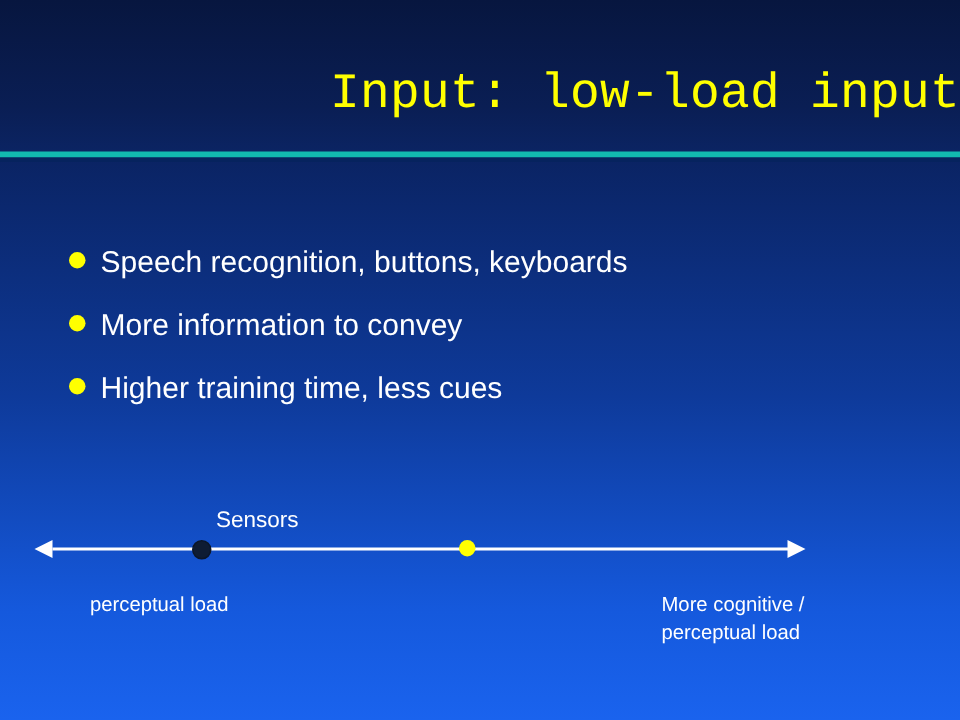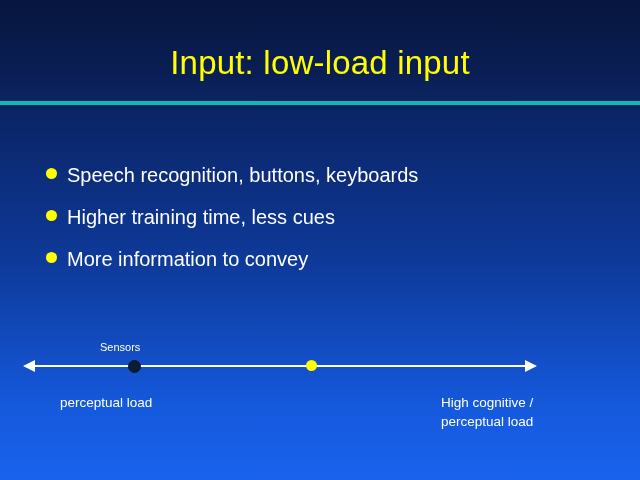--- a/index.html
+++ b/index.html
@@ -26,23 +26,23 @@
     top: 0;
     width: 640px;
     height: 102px;
     background: linear-gradient(to bottom, #07163f 0%, #0a1e54 70%, #0b2463 100%);
   }
   .title-text {
     position: absolute;
     left: 0;
     top: 44px;
     width: 640px;
-    text-align: center;
+    text-align: right;
     color: #ffff00;
-    font-family: Liberation Sans, sans-serif;
+    font-family: Liberation Mono, monospace;
     font-size: 33px;
     line-height: 38px;
     letter-spacing: 0.2px;
   }
   .rule-teal {
     position: absolute;
     left: 0;
     top: 101px;
     width: 640px;
     height: 4px;
@@ -129,24 +129,25 @@
     background: #0e1c33;
     border: 1px solid #0b1628;
   }
   .marker-lowload {
     left: 306px;
     background: #ffff00;
   }
   .marker-label {
     position: absolute;
     color: #ffffff;
-    font-size: 11px;
+    font-size: 15px;
     line-height: 18px;
     top: 8px;
     white-space: nowrap;
+    margin-left: 44px;
   }
   .label-sensors { left: 100px; }
   .label-lowload { left: 254px; }
   .end-label {
     position: absolute;
     color: #ffffff;
     font-size: 13.5px;
     line-height: 19px;
     top: 63px;
     white-space: nowrap;
@@ -164,40 +165,40 @@
   <div class="rule-teal"></div>
   <div class="rule-dark"></div>
 
   <div class="bullets">
     <div class="bullet-row">
       <span class="bullet-dot"></span>
       <span class="bullet-text">Speech recognition, buttons, keyboards</span>
     </div>
     <div class="bullet-row">
       <span class="bullet-dot"></span>
-      <span class="bullet-text">Higher training time, less cues</span>
+      <span class="bullet-text">More information to convey</span>
     </div>
     <div class="bullet-row">
       <span class="bullet-dot"></span>
-      <span class="bullet-text">More information to convey</span>
+      <span class="bullet-text">Higher training time, less cues</span>
     </div>
   </div>
 
   <div class="diagram">
     <div class="axis-line"></div>
     <div class="arrow arrow-left"></div>
     <div class="arrow arrow-right"></div>
 
     <div class="marker marker-sensors"></div>
     <div class="marker marker-lowload"></div>
 
     <div class="marker-label label-sensors">Sensors</div>
 
     <div class="end-label label-low">
       <div>perceptual load</div>
     </div>
     <div class="end-label label-high">
-      <div>High cognitive /</div>
+      <div>More cognitive /</div>
       <div>perceptual load</div>
     </div>
   </div>
 
 </div>
 
 </body></html>

